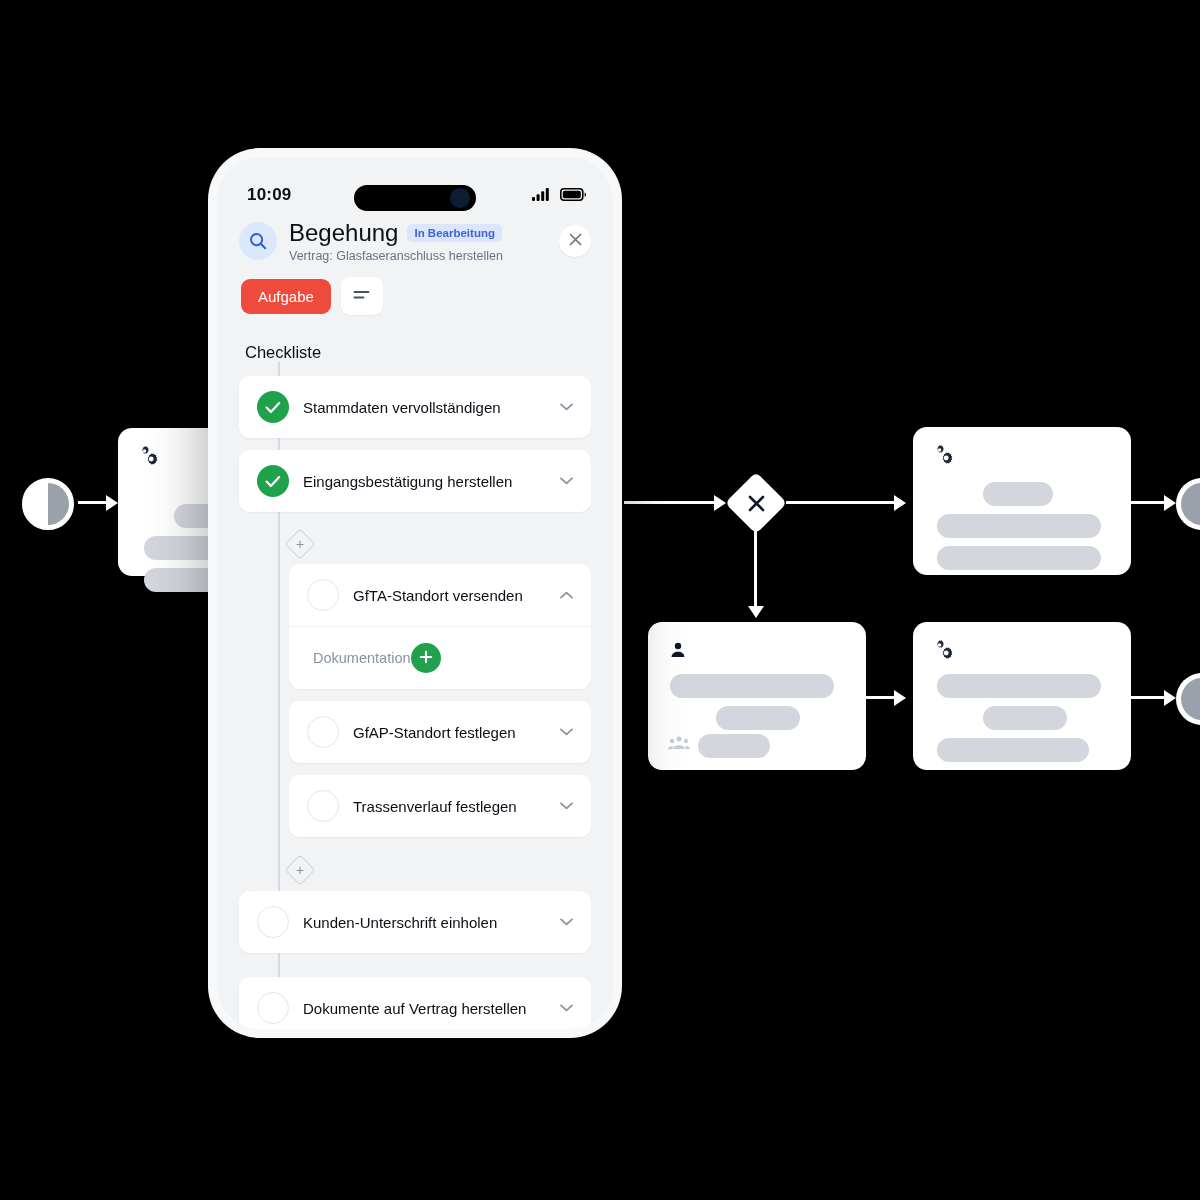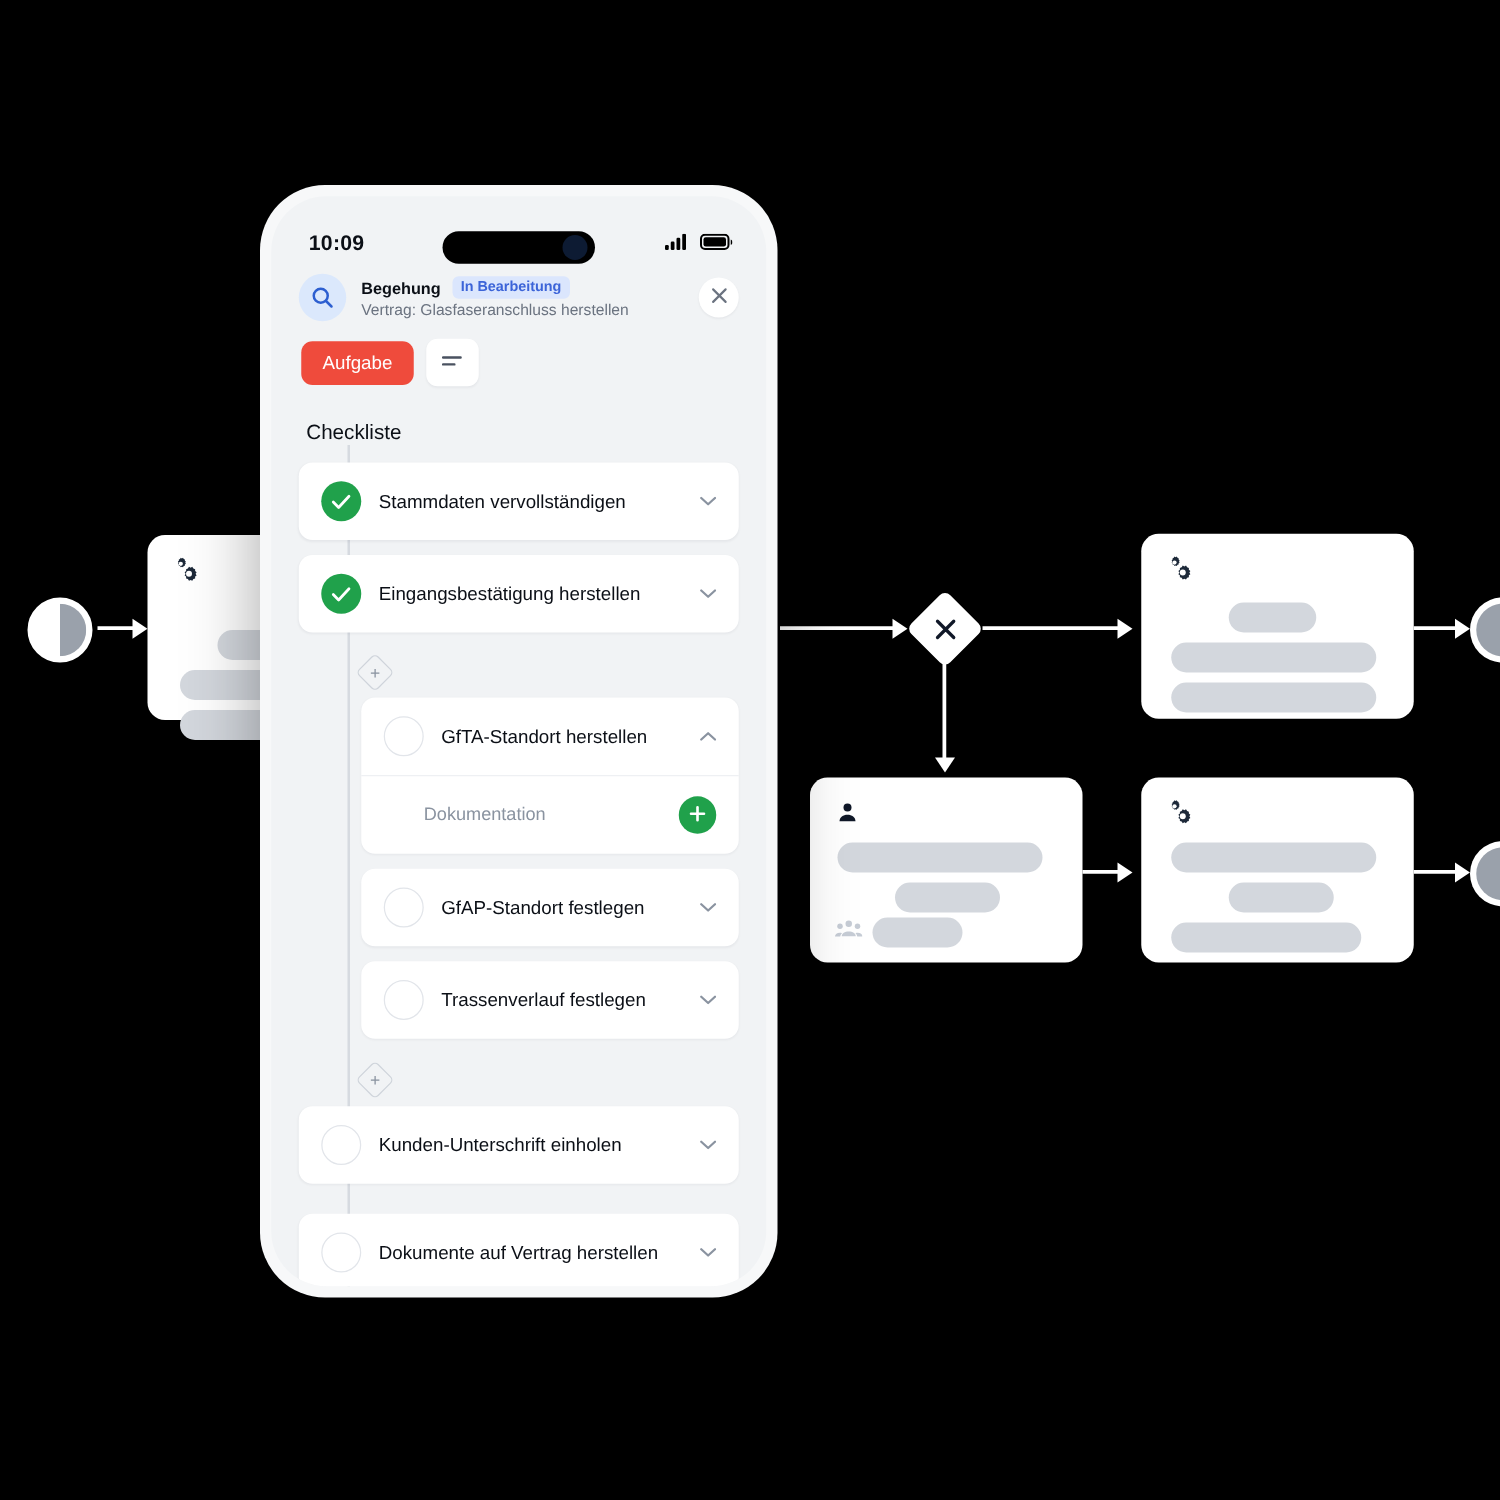--- a/index.html
+++ b/index.html
@@ -94,21 +94,21 @@
 
   
   .app-header { padding: 14px 22px 0 22px; }
   .hdr-row { display: flex; align-items: center; gap: 12px; }
   .search-avatar {
     width: 38px; height: 38px; border-radius: 50%; background: #dbe8fc;
     display: flex; align-items: center; justify-content: center; flex: 0 0 38px;
   }
   .hdr-text { flex: 1 1 auto; min-width: 0; }
   .title-line { display: flex; align-items: center; gap: 9px; }
-  .title { font-size: 13px; font-weight: 700; color: #0b0f16; }
+  .title { font-size: 24px; font-weight: 400; color: #0b0f16; }
   .badge {
     background: #dbe6fd; color: #3c64d8; font-size: 11.5px; font-weight: 700;
     padding: 3px 7px; border-radius: 5px; white-space: nowrap;
   }
   .subtitle { font-size: 12.5px; color: #6b7380; margin-top: 2px; }
   .close-btn {
     width: 32px; height: 32px; border-radius: 50%; background: #fff;
     display: flex; align-items: center; justify-content: center;
     flex: 0 0 32px; box-shadow: 0 1px 2px rgba(16,24,40,.06);
     border: none; cursor: pointer;
@@ -148,23 +148,22 @@
   .bullet {
     width: 32px; height: 32px; border-radius: 50%; flex: 0 0 32px;
     display: flex; align-items: center; justify-content: center;
   }
   .bullet.done { background: #20a14b; }
   .bullet.todo { background: #fff; border: 1.3px solid #e2e5ea; }
   .row-label { flex: 1 1 auto; font-size: 15px; color: #0b0f16; font-weight: 500; }
   .chev { color: #8a93a0; flex: 0 0 auto; display: flex; }
   .divider { height: 1px; background: #eef0f3; margin: 0 0 0 0; }
   .doc-row {
-    display: flex; align-items: center; justify-content: space-between;
+    display: flex; align-items: center; 
     padding: 16px 18px 16px 24px;
-    margin-left: 26px;
   }
   .doc-label { font-size: 14.5px; color: #8a93a0; }
   .plus-btn {
     width: 30px; height: 30px; border-radius: 50%; background: #20a14b;
     display: flex; align-items: center; justify-content: center;
     border: none; cursor: pointer;
   }
   .node-plus {
     position: absolute; left: 50px; width: 22px; height: 22px;
     background: #f1f3f5; border: 1.2px solid #cfd4db;
@@ -382,21 +381,21 @@
 
         <div style="position:relative; height:40px;">
           <div class="node-plus" style="top:9px;">
             <span>+</span>
           </div>
         </div>
 
         <div class="row sub expanded">
           <div class="row-head">
             <span class="bullet todo"></span>
-            <span class="row-label">GfTA-Standort herstellen</span>
+            <span class="row-label">GfTA-Standort versenden</span>
             <span class="chev">
               <svg width="13" height="8" viewBox="0 0 13 8" stroke="currentColor" stroke-width="1.8" fill="none" stroke-linecap="round" stroke-linejoin="round">
                   <path d="M1 6.6l5.5-5 5.5 5"></path>
                 </svg>
             </span>
           </div>
           <div class="divider"></div>
           <div class="doc-row">
             <span class="doc-label">Dokumentation</span>
             <button class="plus-btn">

